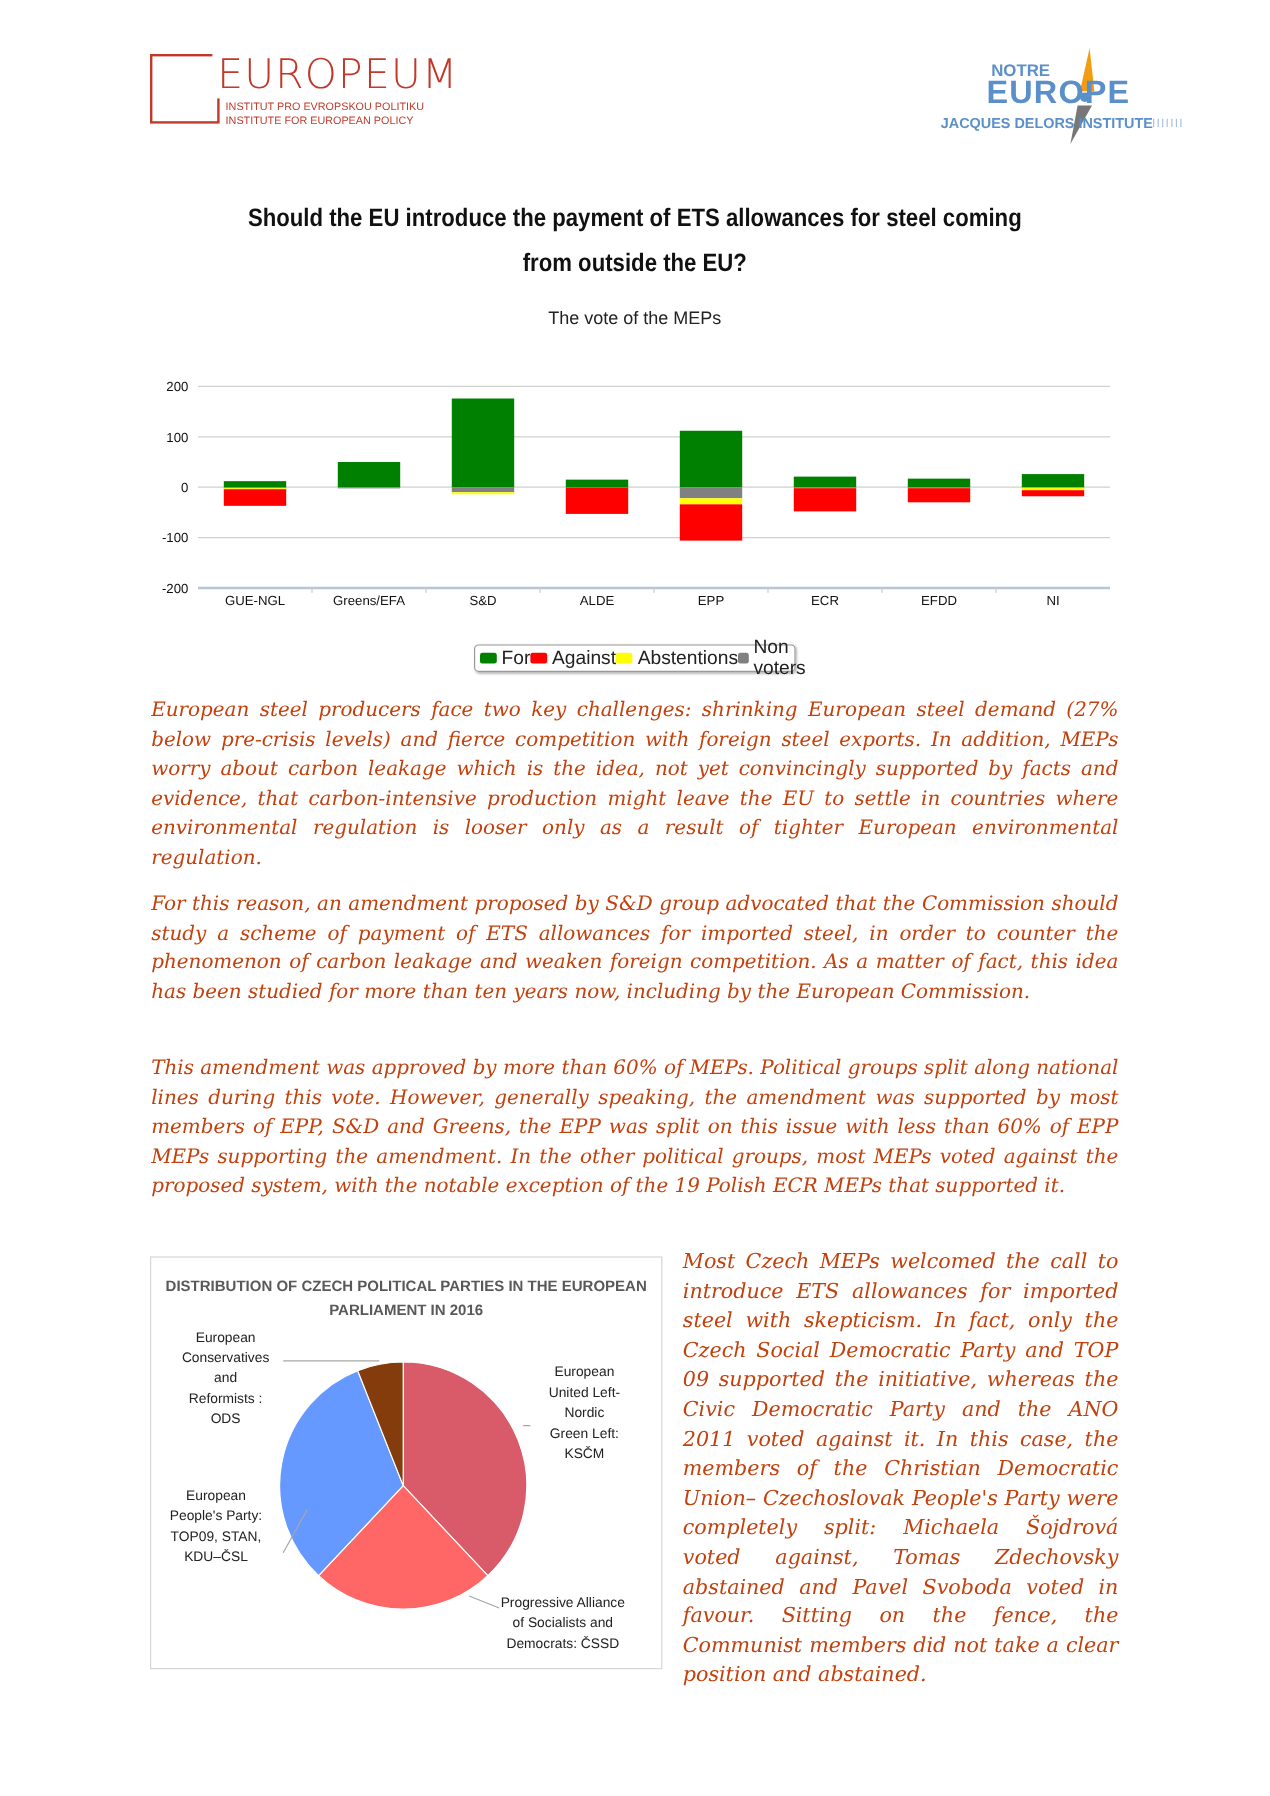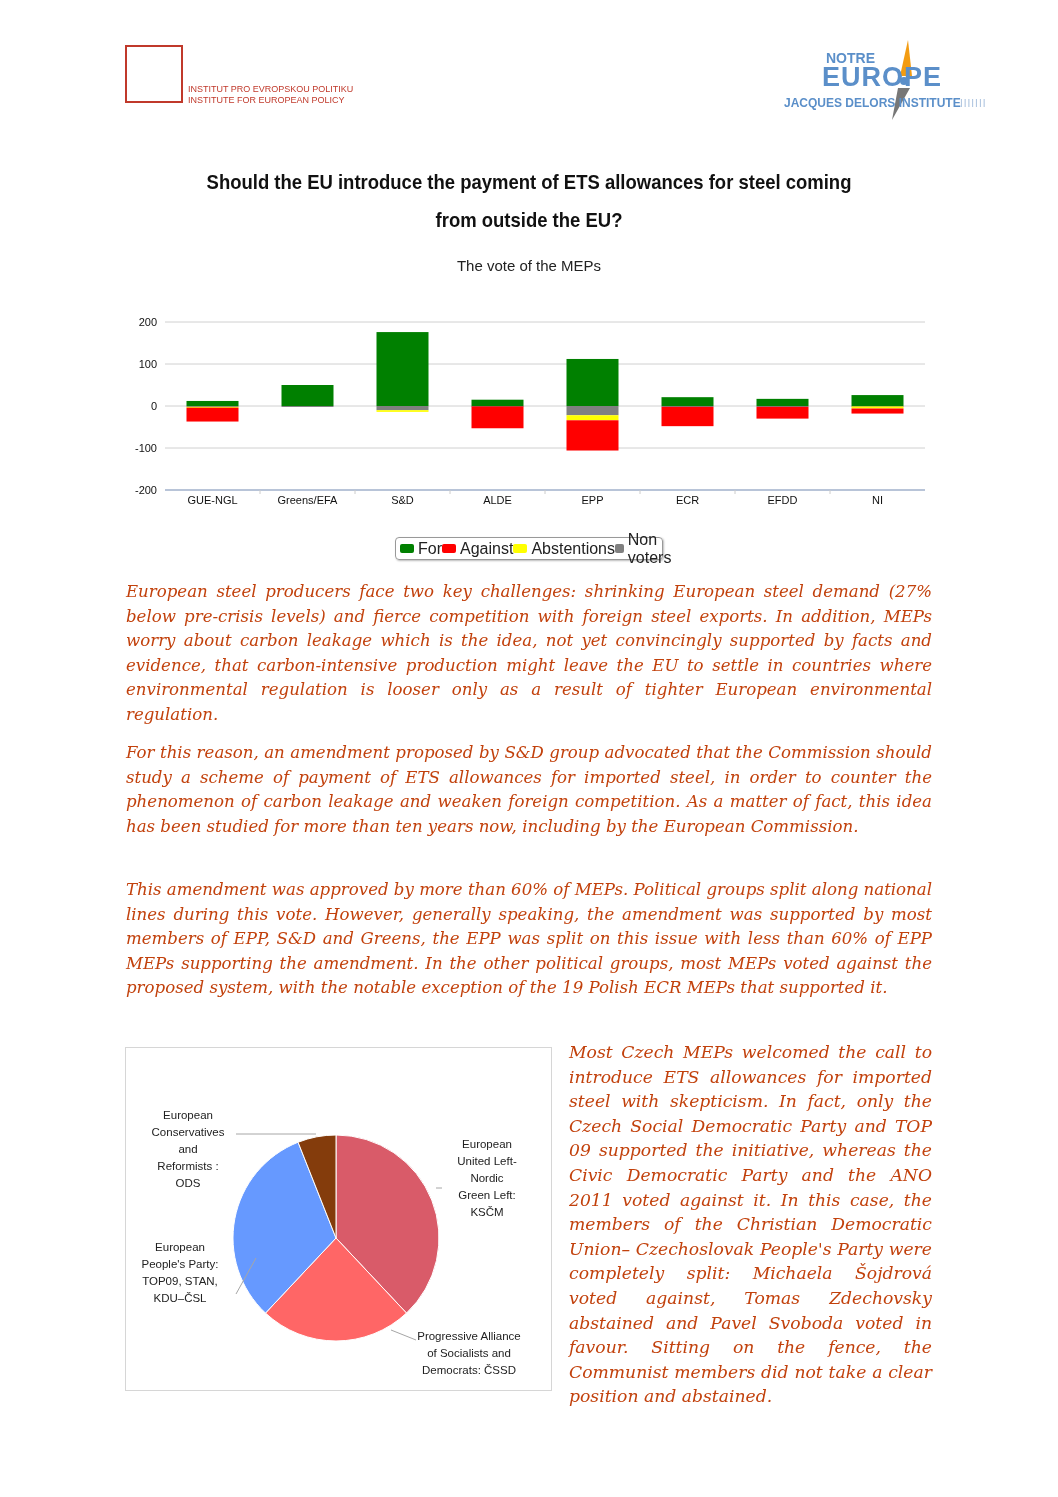--- a/index.html
+++ b/index.html
@@ -37,20 +37,21 @@
 
   #pie-box { left:125px; top:1047px; width:427px; height:344px; border:1px solid #d6d6d6; box-sizing:border-box; }
   #pie-title { position:absolute; left:0; top:14px; width:100%; text-align:center; font-family:"Liberation Sans", sans-serif; font-weight:bold; font-size:12.5px; line-height:20px; color:#595959; }
   .pie-label { position:absolute; text-align:center; font-family:"Liberation Sans", sans-serif; font-size:11.5px; line-height:17px; color:#222; }
 </style>
 </head>
 <body>
 
 <div id="logo-europeum" class="abs">
   <div class="box"></div>
+  <div class="word">EUROPEUM</div>
   <div class="sub" style="top:40px">INSTITUT PRO EVROPSKOU POLITIKU</div>
   <div class="sub" style="top:51px">INSTITUTE FOR EUROPEAN POLICY</div>
 </div>
 
 <div id="logo-notre" class="abs">
   <svg class="abs" style="left:0;top:0" width="205" height="86">
     <polygon points="128,4 120,40 132,40" fill="#f39c12"></polygon>
     <polygon points="118,52 130,52 112,84" fill="#777"></polygon>
     <circle cx="124" cy="45" r="4" fill="#5b8fc9"></circle>
   </svg>
@@ -134,20 +135,21 @@
       <span class="swatch" style="background:#808080"></span>
       <span>Non voters</span>
     </span>
 </div>
 
 <div id="p1" class="abs para">European steel producers face two key challenges: shrinking European steel demand (27% below pre-crisis levels) and fierce competition with foreign steel exports. In addition, MEPs worry about carbon leakage which is the idea, not yet convincingly supported by facts and evidence, that carbon-intensive production might leave the EU to settle in countries where environmental regulation is looser only as a result of tighter European environmental regulation.</div>
 <div id="p2" class="abs para">For this reason, an amendment proposed by S&amp;D group advocated that the Commission should study a scheme of payment of ETS allowances for imported steel, in order to counter the phenomenon of carbon leakage and weaken foreign competition. As a matter of fact, this idea has been studied for more than ten years now, including by the European Commission.</div>
 <div id="p3" class="abs para">This amendment was approved by more than 60% of MEPs. Political groups split along national lines during this vote. However, generally speaking, the amendment was supported by most members of EPP, S&amp;D and Greens, the EPP was split on this issue with less than 60% of EPP MEPs supporting the amendment. In the other political groups, most MEPs voted against the proposed system, with the notable exception of the 19 Polish ECR MEPs that supported it.</div>
 
 <div id="pie-box" class="abs">
+  <div id="pie-title">DISTRIBUTION OF CZECH POLITICAL PARTIES IN THE EUROPEAN PARLIAMENT IN 2016</div>
   <svg id="pie-svg" class="abs" style="left:0;top:0" width="427" height="344">
       <path d="M210,190 L210,87 A103,103 0 0 1 280.50835191065494,265.08376862440537 Z" fill="#d95b69" stroke="#fff" stroke-width="1"></path>
       <path d="M210,190 L280.50835191065494,265.08376862440537 A103,103 0 0 1 139.4916480893451,265.0837686244054 Z" fill="#ff6666" stroke="#fff" stroke-width="1"></path>
       <path d="M210,190 L139.4916480893451,265.0837686244054 A103,103 0 0 1 172.08317107347818,94.2330219535101 Z" fill="#6699ff" stroke="#fff" stroke-width="1"></path>
       <path d="M210,190 L172.08317107347818,94.2330219535101 A103,103 0 0 1 209.99999999999997,87 Z" fill="#843c0c" stroke="#fff" stroke-width="1"></path>
       <line x1="310" y1="140" x2="316" y2="140" stroke="#a6a6a6"></line>
       <line x1="265" y1="282" x2="290" y2="292" stroke="#a6a6a6"></line>
       <line x1="110" y1="246" x2="130" y2="210" stroke="#a6a6a6"></line>
       <line x1="110" y1="86" x2="190" y2="86" stroke="#a6a6a6"></line>
     </svg>

